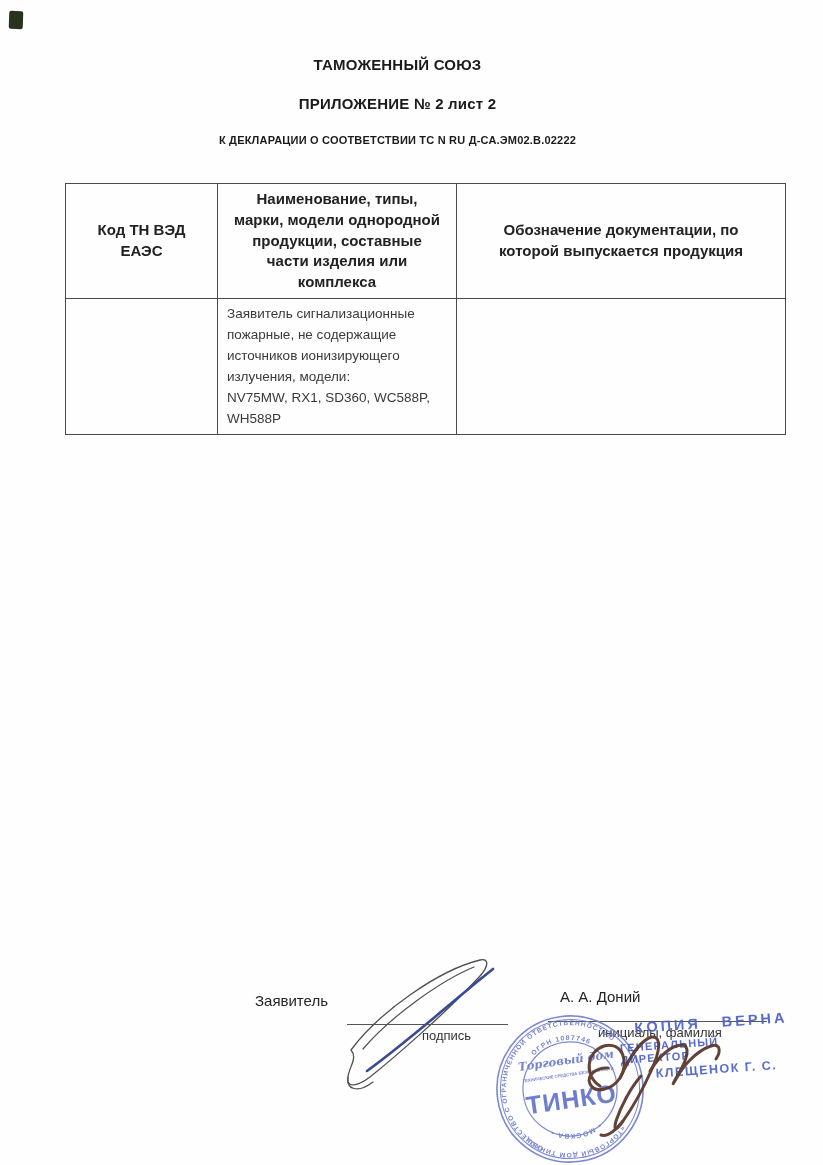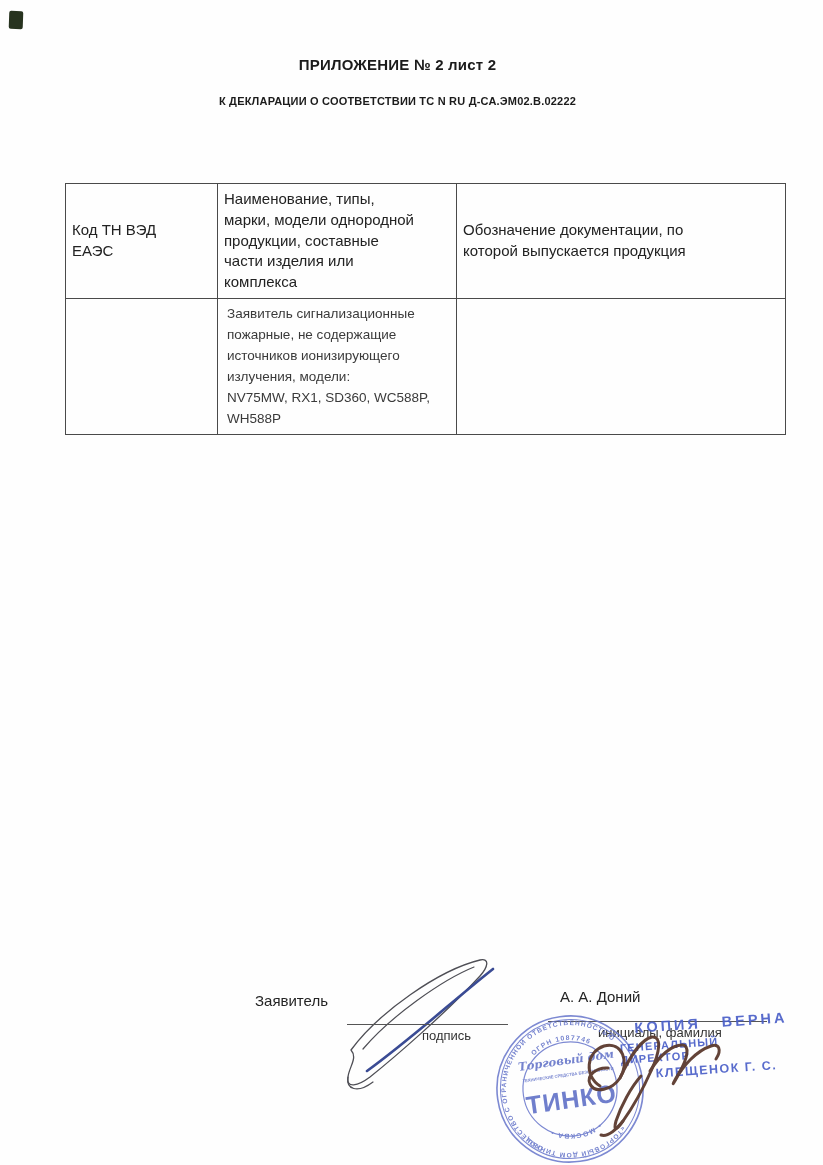--- a/index.html
+++ b/index.html
@@ -18,21 +18,21 @@
   .doc-header .h2{margin-bottom:22px;}
   .doc-header .h3{font-size:11px;}
 
   
   .decl-table{left:65px;top:183px;width:681px;border-collapse:collapse;table-layout:fixed;}
   .decl-table td{border:1.5px solid #4a4a4a;vertical-align:middle;}
   .decl-table .col1{width:139px;}
   .decl-table .col2{width:226px;}
   .decl-table .col3{width:316px;}
   .decl-table .hdr td{
-    height:110px;text-align:left;font-weight:normal;font-size:15px;
+    height:110px;text-align:center;font-weight:bold;font-size:15px;
     line-height:1.38;color:#222;padding:2px 6px;
   }
   .decl-table .bodyrow td{height:107px;vertical-align:top;}
   .decl-table .bodyrow .product-cell{
     font-size:13.5px;line-height:1.55;color:#3a3a3a;padding:5px 6px 4px 9px;
     font-weight:normal;
   }
 
   
   .label-static{color:#242424;}
@@ -58,20 +58,21 @@
   svg{display:block;}
 </style>
 </head>
 <body>
 
 <div class="page">
 
   <div class="abs corner-mark"></div>
 
   <div class="abs doc-header">
+    <div class="h-line h1">ТАМОЖЕННЫЙ СОЮЗ</div>
     <div class="h-line h2">ПРИЛОЖЕНИЕ № 2 лист 2</div>
     <div class="h-line h3">К ДЕКЛАРАЦИИ О СООТВЕТСТВИИ ТС N RU Д-СА.ЭМ02.В.02222</div>
   </div>
 
   <table class="abs decl-table">
     <tbody>
         <tr class="hdr">
       <td class="col1 prewrap">Код ТН ВЭД
 ЕАЭС</td>
       <td class="col2 prewrap">Наименование, типы,

